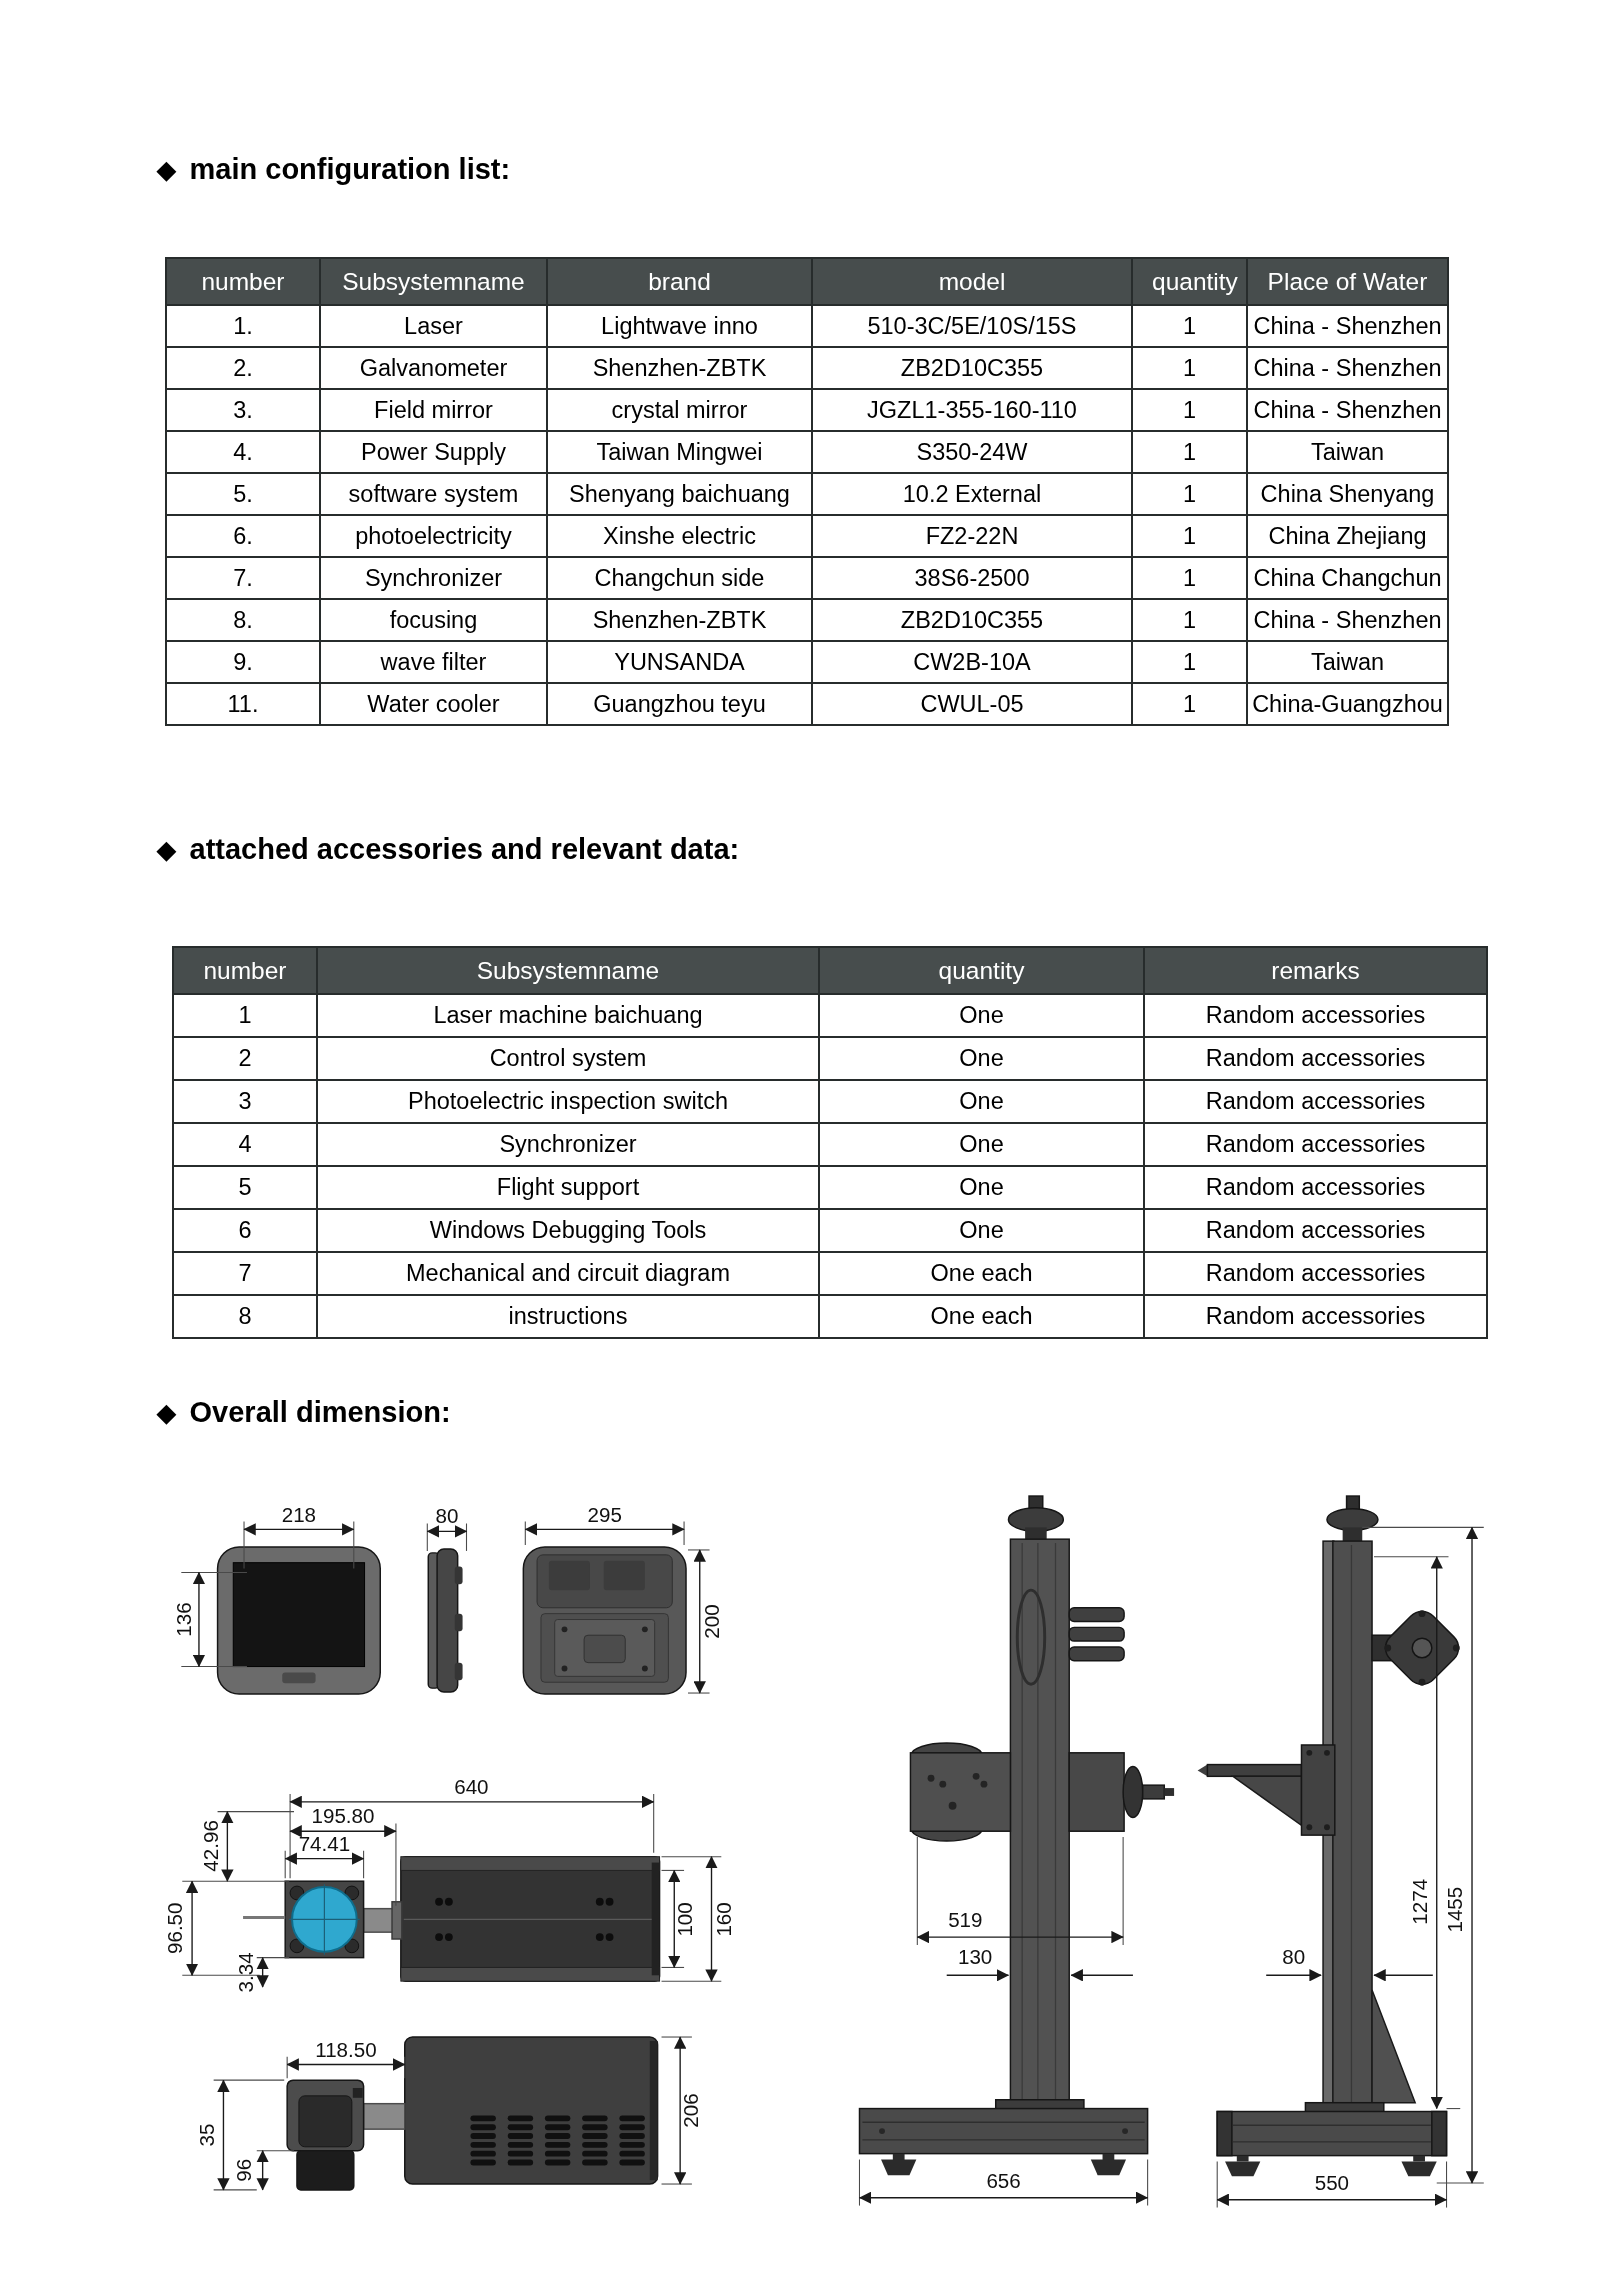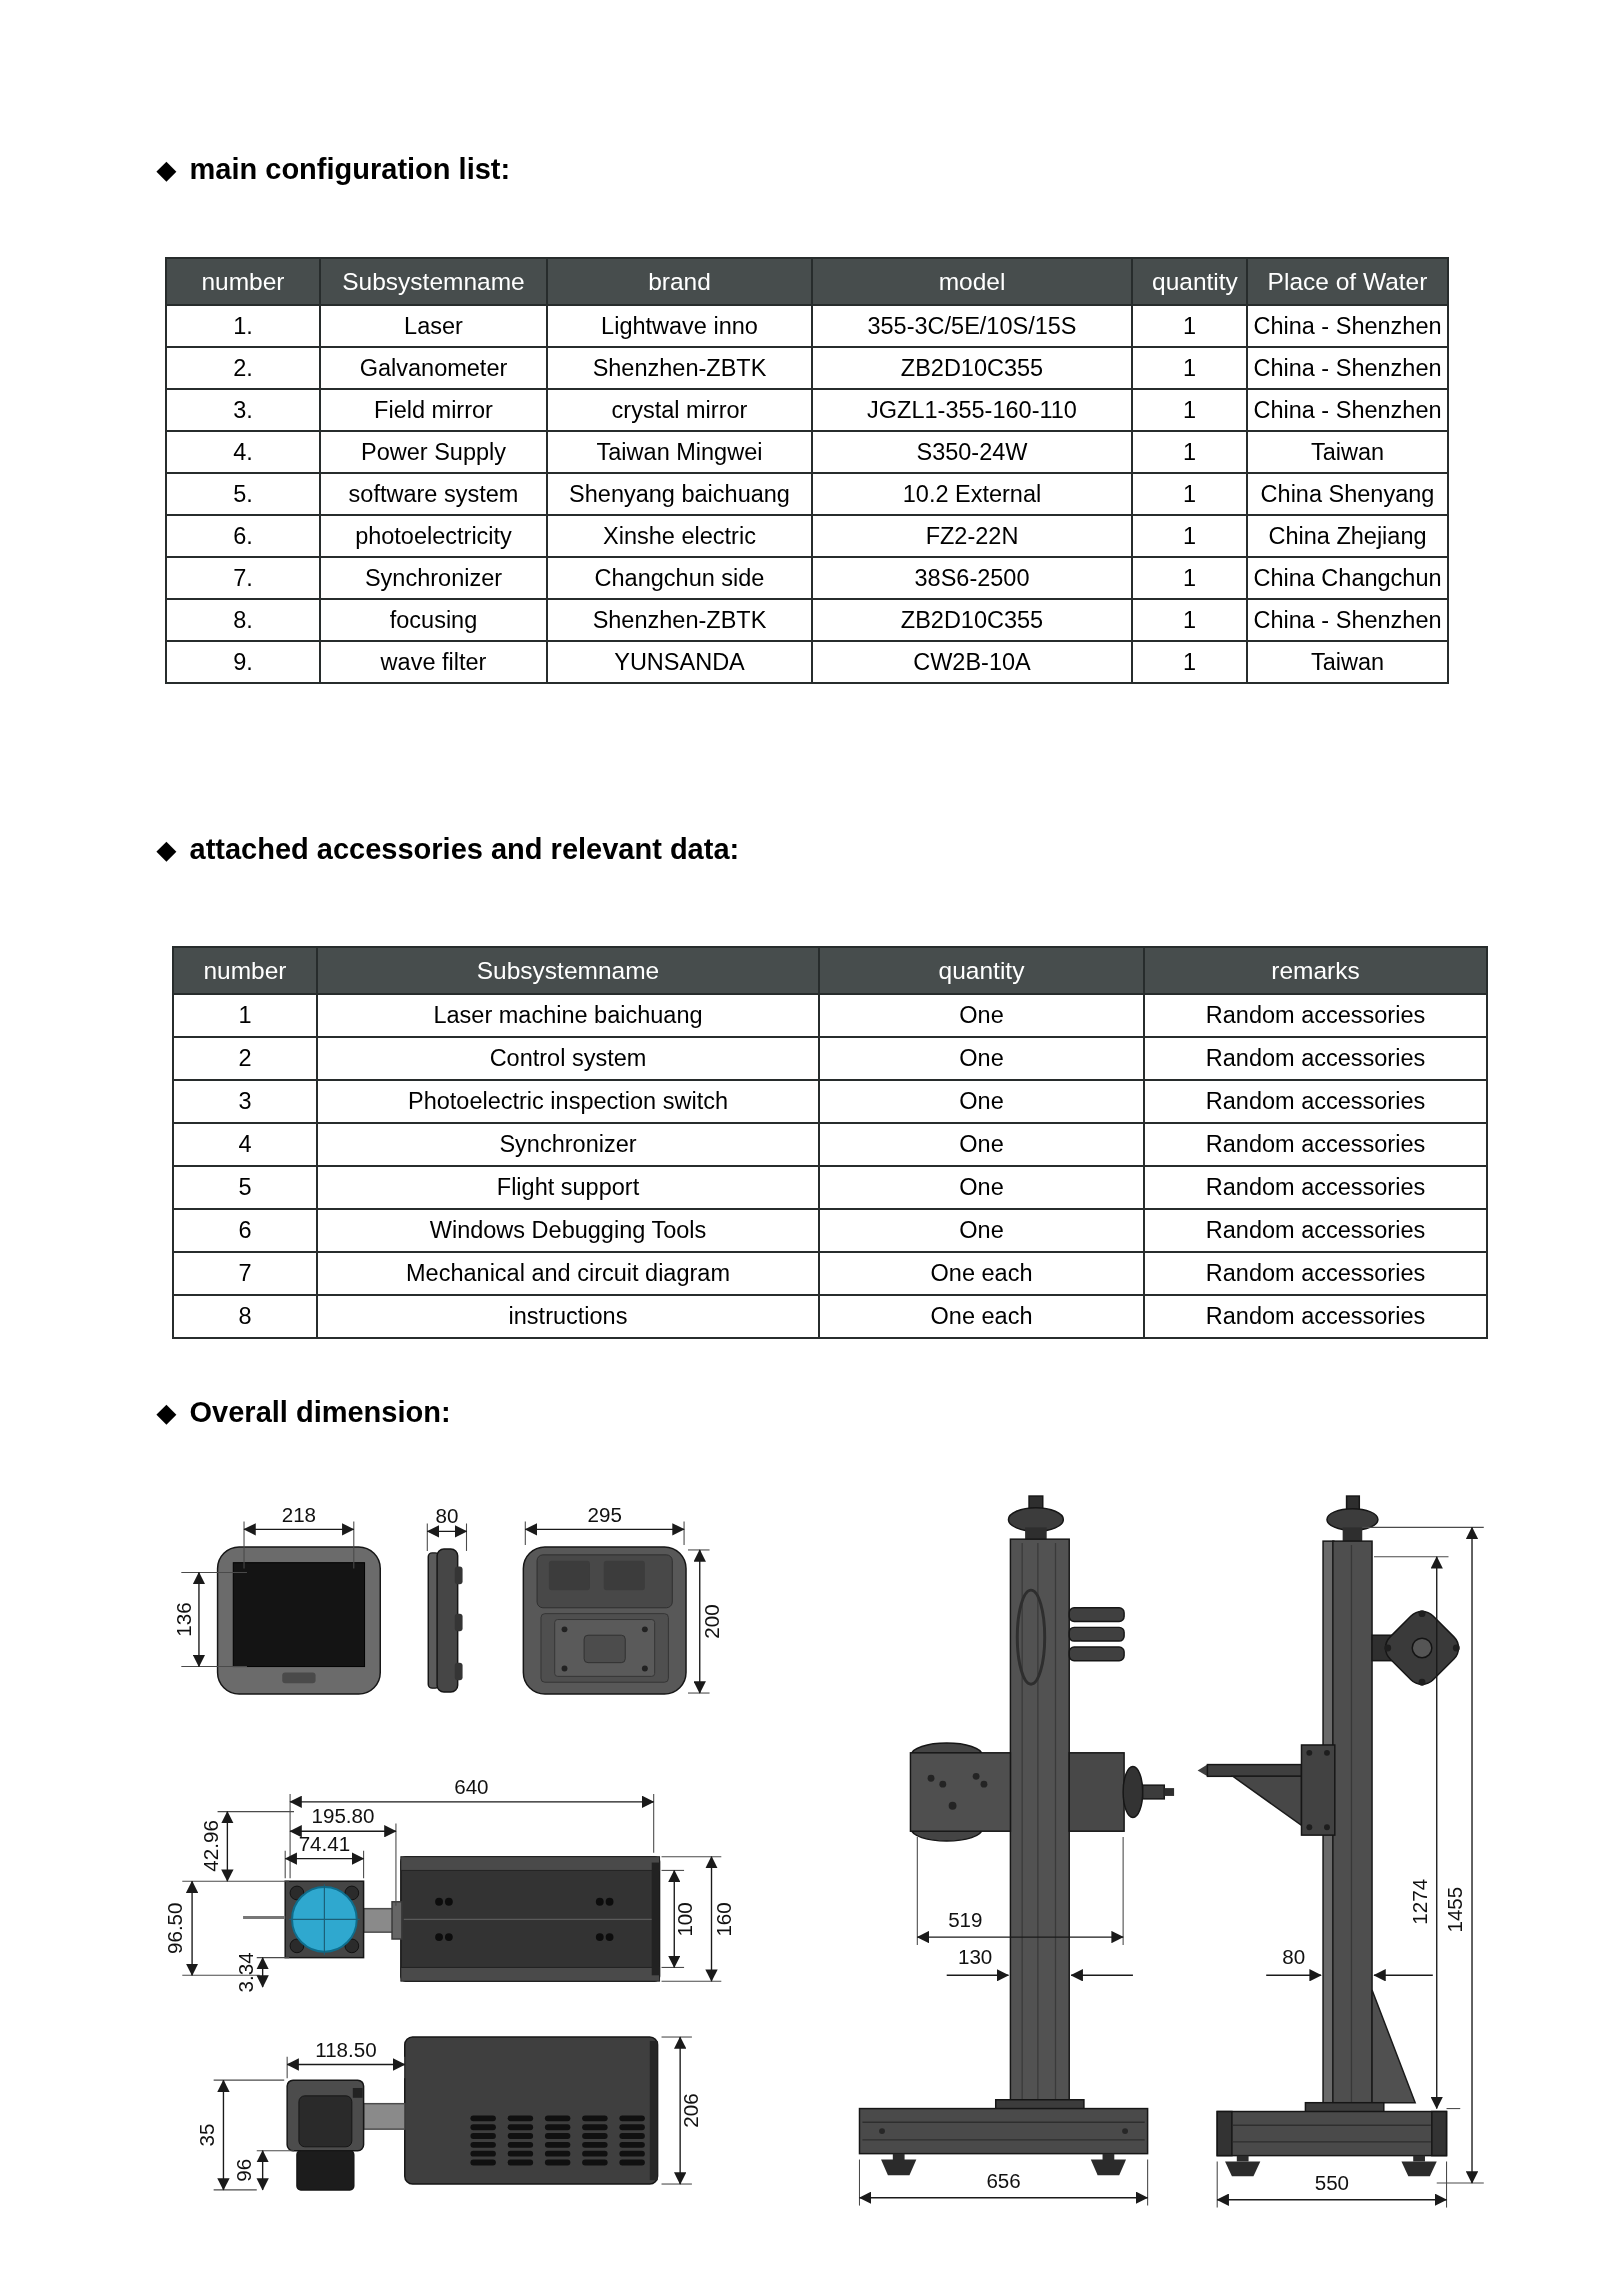--- a/index.html
+++ b/index.html
@@ -69,21 +69,21 @@
         <th>model</th>
         <th>quantity</th>
         <th>Place of Water</th>
       </tr>
     </thead>
     <tbody>
       <tr>
         <td>1.</td>
         <td>Laser</td>
         <td>Lightwave inno</td>
-        <td>355-3C/5E/10S/15S</td>
+        <td>510-3C/5E/10S/15S</td>
         <td>1</td>
         <td>China - Shenzhen</td>
       </tr>
       <tr>
         <td>2.</td>
         <td>Galvanometer</td>
         <td>Shenzhen-ZBTK</td>
         <td>ZB2D10C355</td>
         <td>1</td>
         <td>China - Shenzhen</td>
@@ -136,20 +136,28 @@
         <td>1</td>
         <td>China - Shenzhen</td>
       </tr>
       <tr>
         <td>9.</td>
         <td>wave filter</td>
         <td>YUNSANDA</td>
         <td>CW2B-10A</td>
         <td>1</td>
         <td>Taiwan</td>
+      </tr>
+      <tr>
+        <td>11.</td>
+        <td>Water cooler</td>
+        <td>Guangzhou teyu</td>
+        <td>CWUL-05</td>
+        <td>1</td>
+        <td>China-Guangzhou</td>
       </tr>
     </tbody>
   </table>
 
   <div class="heading h-acc">
     <span class="diamond">◆</span>
     <span>attached accessories and relevant data:</span>
   </div>
 
   <table class="tbl tbl-acc">

